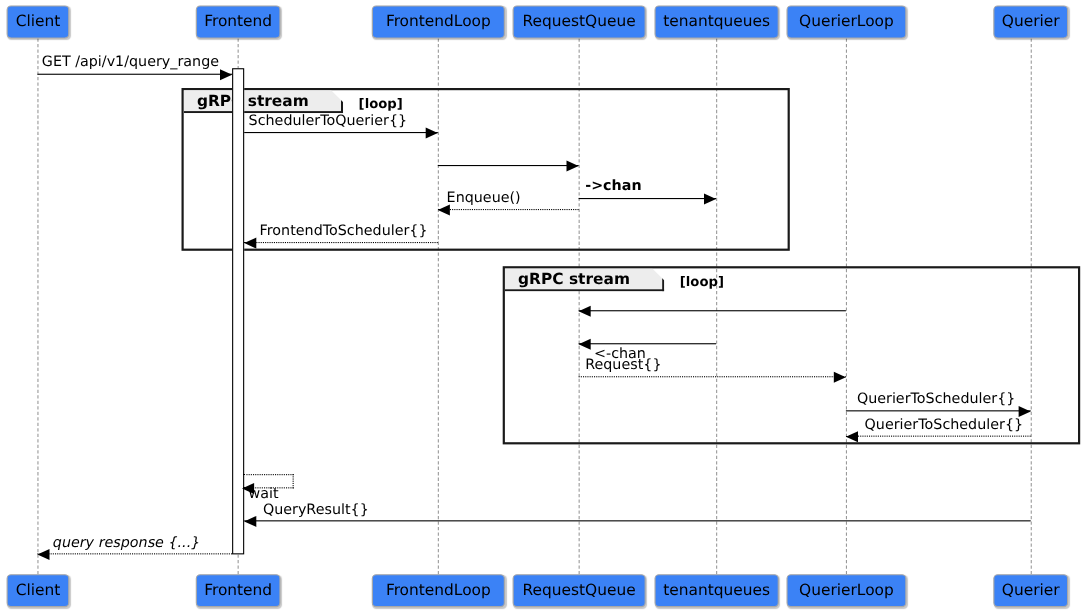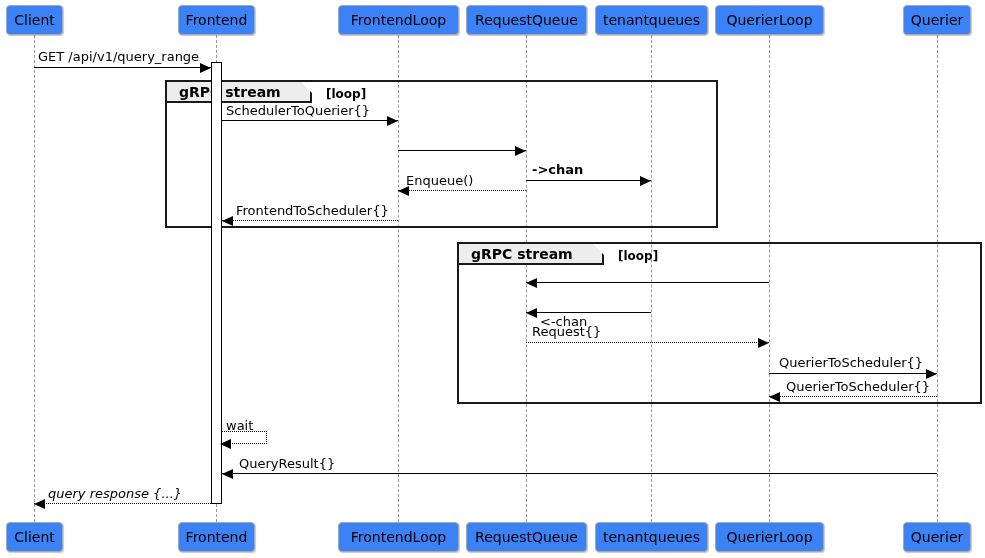--- a/index.html
+++ b/index.html
@@ -171,21 +171,21 @@
     <div class="arrowhead left" style="left: 769px; top: 392px;"></div>
     <div class="msg-label" style="left: 786px; top: 380px;">QuerierToScheduler{}</div>
     <div class="msg-line" style="left: 222px; top: 473px; width: 715px;"></div>
     <div class="arrowhead left" style="left: 222px; top: 469px;"></div>
     <div class="msg-label" style="left: 239px; top: 457px;">QueryResult{}</div>
     <div class="msg-line dotted" style="left: 34px; top: 503px; width: 177px;"></div>
     <div class="arrowhead left" style="left: 34px; top: 499px;"></div>
     <div class="msg-label" style="left: 48px; top: 487px; font-style: italic;">query response {...}</div>
     <div class="selfmsg" style="left: 221px; top: 431px; width: 46px; height: 13px;"></div>
     <div class="arrowhead left" style="left: 220px; top: 439px;"></div>
-    <div class="msg-label" style="left: 226px; top: 419px;">wait</div>
+    <div class="msg-label" style="left: 226px; top: 443px;">wait</div>
     <div class="participant" style="left: 6px; top: 5px; width: 57px;">Client</div>
     <div class="participant" style="left: 178px; top: 5px; width: 77px;">Frontend</div>
     <div class="participant" style="left: 338px; top: 5px; width: 121px;">FrontendLoop</div>
     <div class="participant" style="left: 466px; top: 5px; width: 121px;">RequestQueue</div>
     <div class="participant" style="left: 595px; top: 5px; width: 113px;">tenantqueues</div>
     <div class="participant" style="left: 715px; top: 5px; width: 109px;">QuerierLoop</div>
     <div class="participant" style="left: 903px; top: 5px; width: 68px;">Querier</div>
     <div class="participant" style="left: 6px; top: 522px; width: 57px;">Client</div>
     <div class="participant" style="left: 178px; top: 522px; width: 77px;">Frontend</div>
     <div class="participant" style="left: 338px; top: 522px; width: 121px;">FrontendLoop</div>

